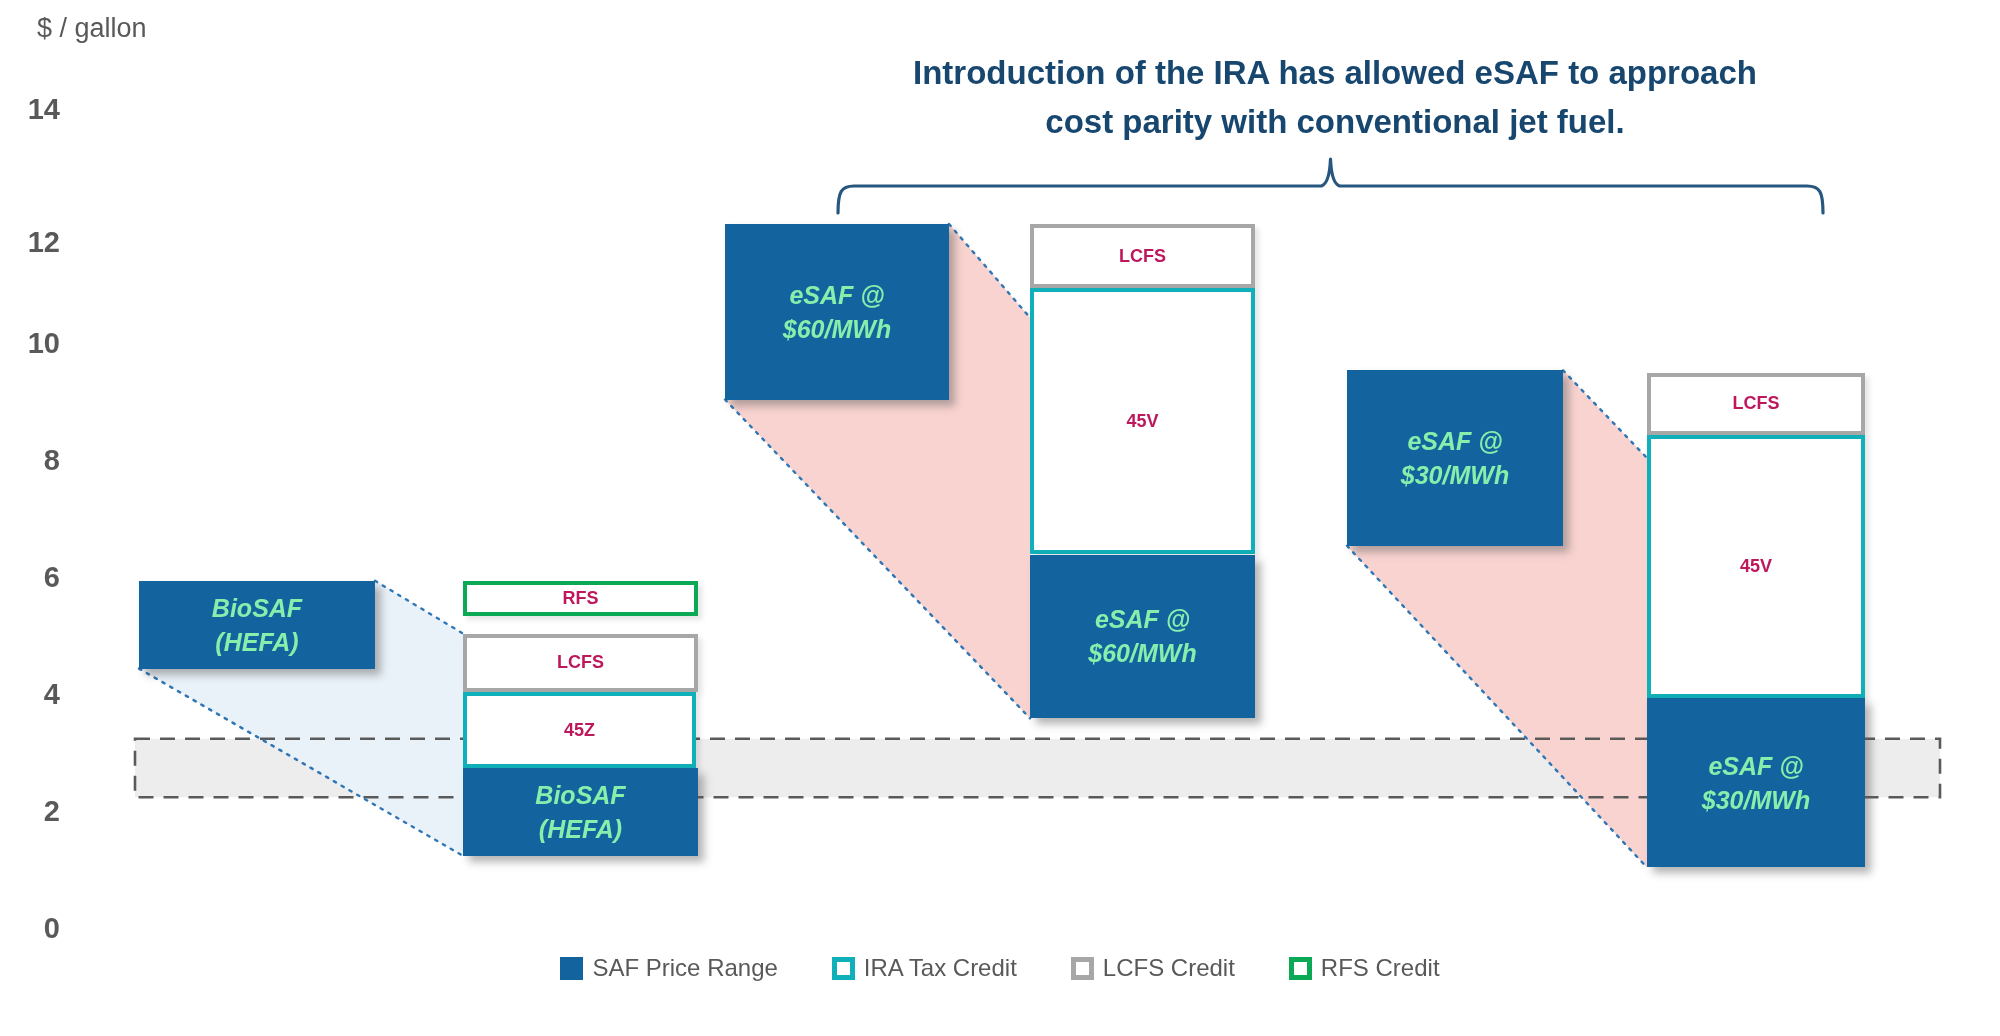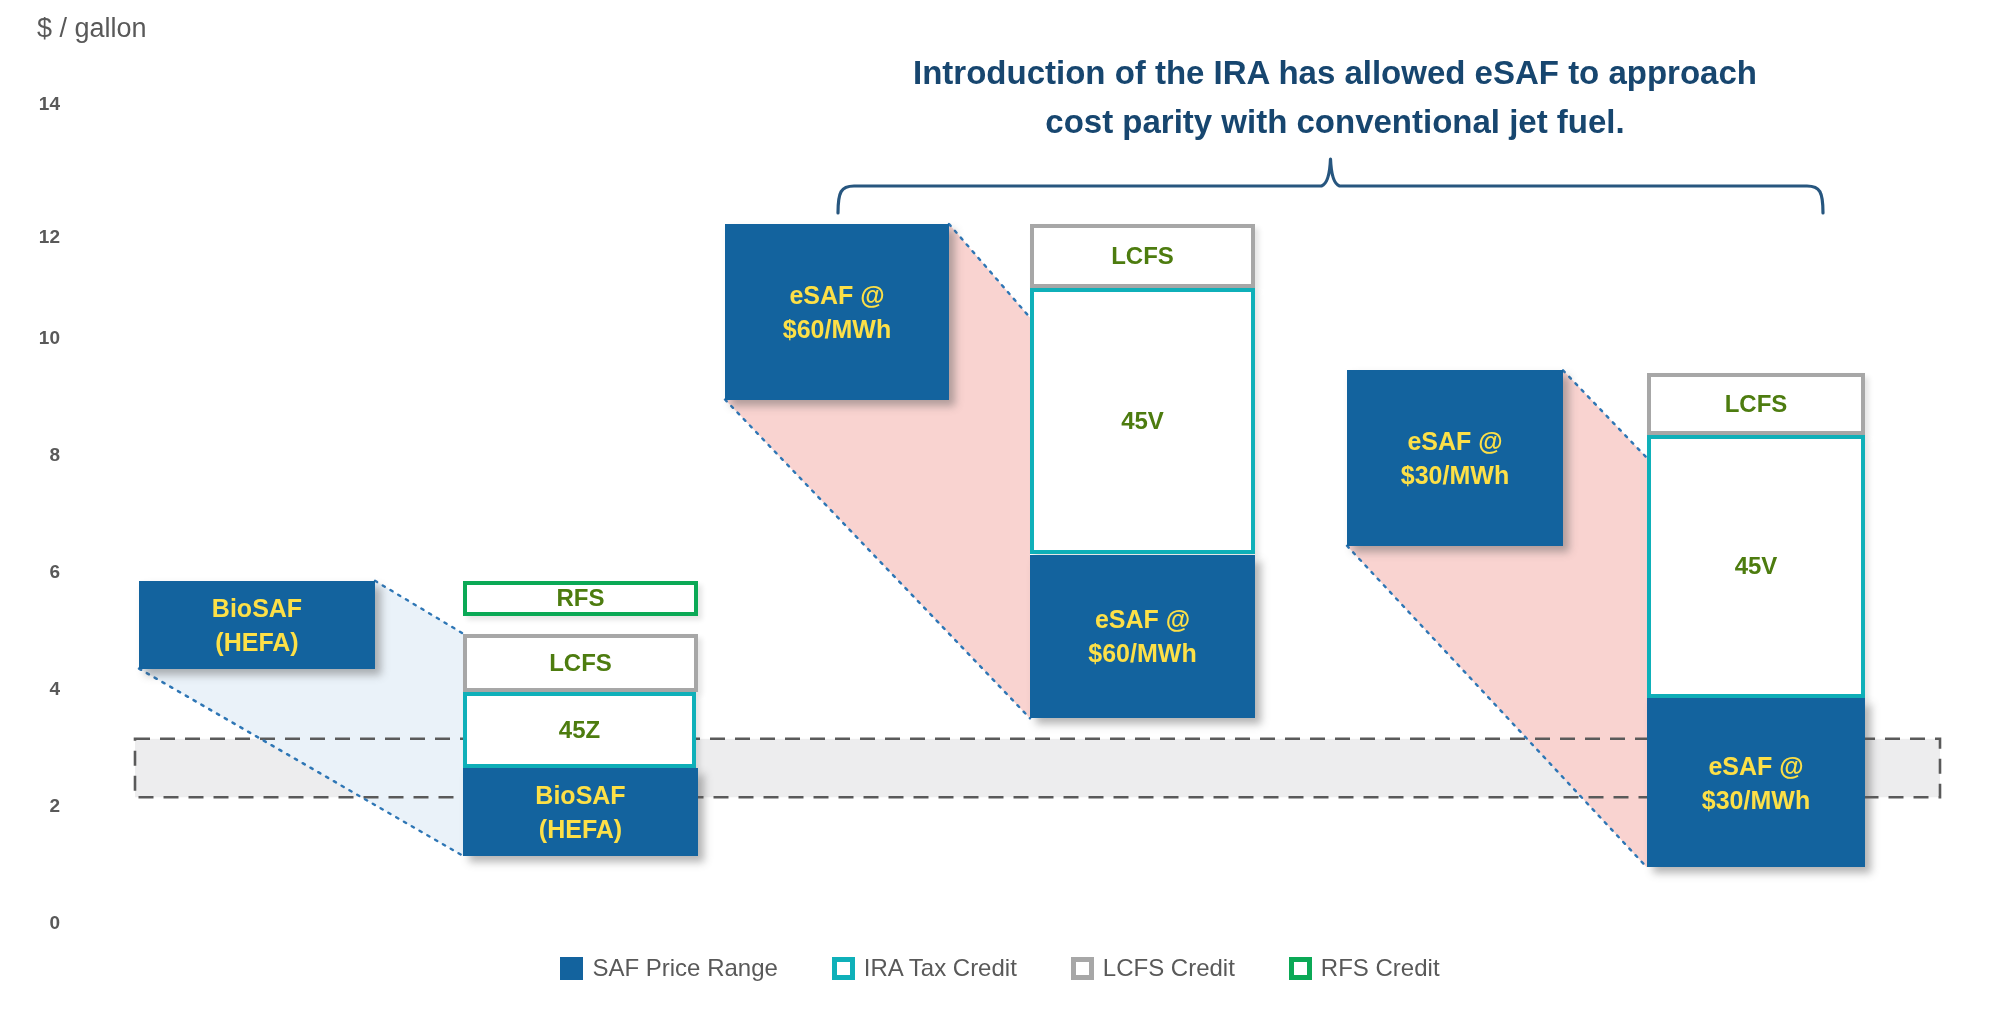--- a/index.html
+++ b/index.html
@@ -8,37 +8,38 @@
     font-family:"Liberation Sans","DejaVu Sans",sans-serif;
   }
   #underlay{position:absolute;left:0;top:0;z-index:1;}
   #boxes{position:absolute;left:0;top:0;width:100%;height:100%;z-index:2;}
   .bx{
     position:absolute;box-sizing:border-box;
     display:flex;flex-direction:column;align-items:center;justify-content:center;
     text-align:center;
   }
   .bx.saf{
-    background:var(--saf);color:#fde047;font-weight:700;font-size:25px;line-height:34px;
+    background:var(--saf);color:#86efac;font-weight:700;font-size:25px;line-height:34px;
     box-shadow:6px 6px 8px rgba(90,90,90,.45);
+    font-style:italic;
   }
   .bx.rfs,.bx.lcfs,.bx.ira{
-    background:#ffffff;color:#4d7c0f;font-weight:700;font-size:24px;
+    background:#ffffff;color:#be185d;font-weight:700;font-size:18px;
     box-shadow:4px 4px 5px rgba(0,0,0,.10);
   }
   .bx.rfs{border:4px solid var(--rfs);}
   .bx.lcfs{border:4px solid var(--lcfs);}
   .bx.ira{border:4px solid var(--ira);}
   #y-unit{
     position:absolute;left:37px;top:13px;z-index:3;
     font-size:27px;color:#595959;font-weight:500;
   }
   .tick{
     position:absolute;left:24px;width:36px;text-align:right;z-index:3;
-    font-size:19px;color:#595959;font-weight:600;
+    font-size:29px;color:#595959;font-weight:600;
   }
   #title{
     position:absolute;left:640px;top:48px;width:1390px;z-index:3;
     text-align:center;font-weight:700;font-size:33px;line-height:49px;color:#17466F;
   }
   #legend{
     position:absolute;left:0;top:954px;width:2000px;z-index:3;
     display:flex;justify-content:center;align-items:center;gap:54px;
   }
   .legend-item{display:flex;align-items:center;gap:9px;text-align:right;}

